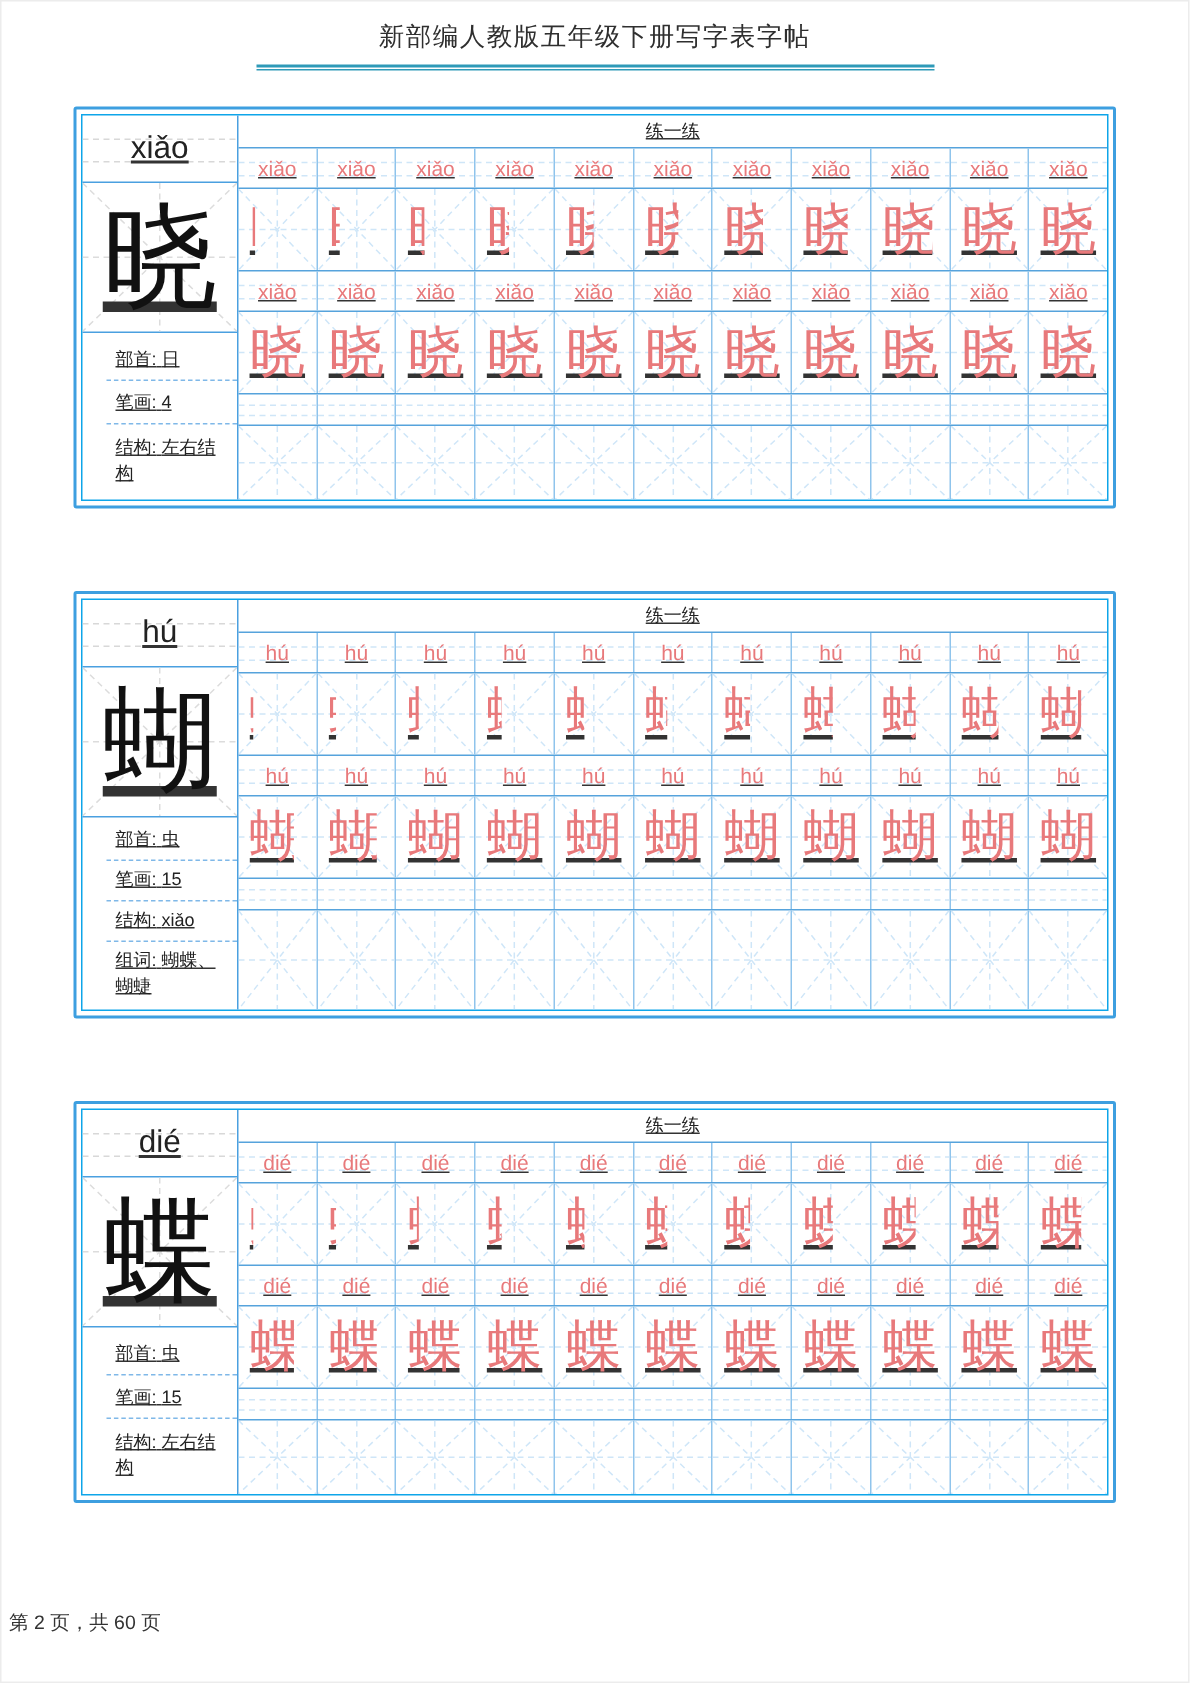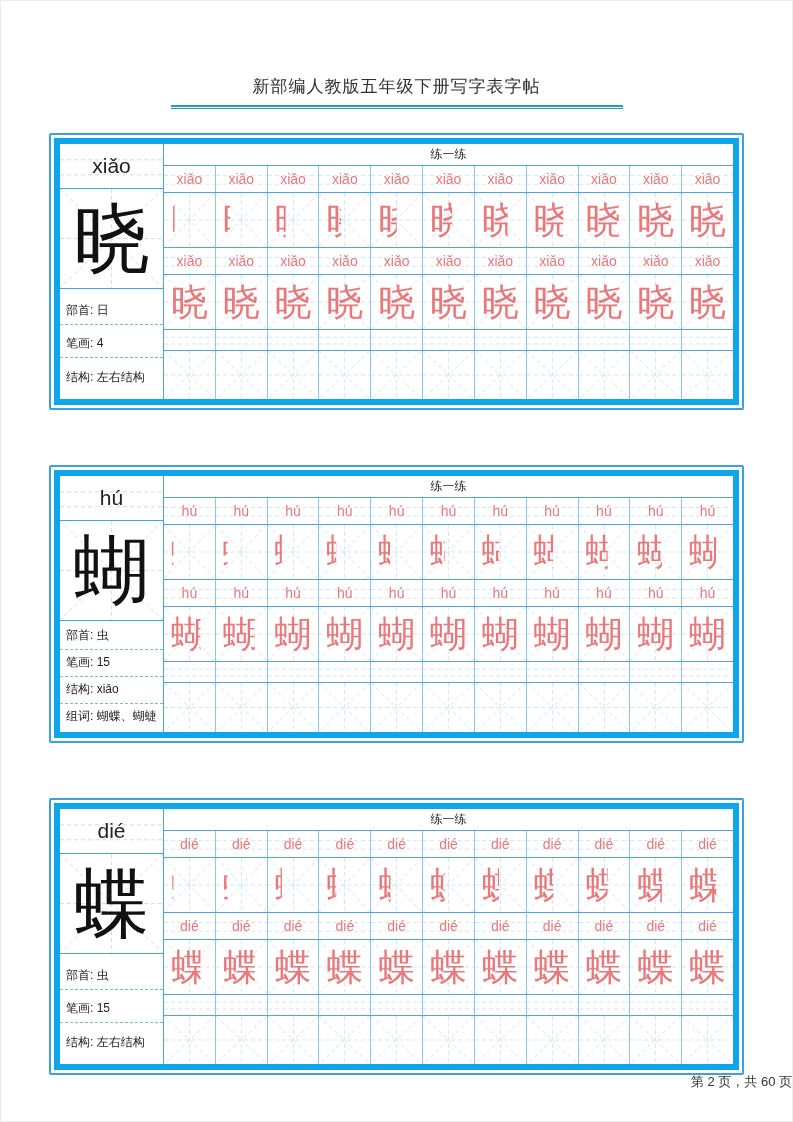--- a/index.html
+++ b/index.html
@@ -2,60 +2,60 @@
 <html><head>
 <meta charset="utf-8">
 <style>
   * { margin:0; padding:0; box-sizing:border-box; }
   body {
     width:793px; height:1122px; background:#ffffff; overflow:hidden;
     font-family:"Liberation Sans", sans-serif; color:#333; position:relative;
     border:1px solid #ececec;
   }
   
-  .page-header { padding-top:36px; text-align:center;margin-top:38px; }
+  .page-header { padding-top:12px; text-align:center; }
   .page-title { font-size:17px; letter-spacing:1px; color:#2f2f2f; font-weight:500; }
   .title-rule { width:452px; margin:7px auto 0; height:4px;
     border-top:2px solid #2e9ab8; border-bottom:1px solid #2e9ab8; }
   
   .sheet { margin:24px 48px 0; }
   .block { border:2px solid #3d9fe0; border-radius:2px; padding:3px; margin-bottom:55px; background:#fff; }
-  .block-inner { border:6px solid #0ea5e9; display:flex; min-height:258px; }
+  .block-inner { border:1px solid #0ea5e9; display:flex; min-height:258px;text-decoration:underline; }
   
   .left-col { width:104px; border-right:1px solid #4aa0e0; display:flex; flex-direction:column; }
   .pinyin-head { height:45px; position:relative; border-bottom:1px solid #4aa0e0;
     display:flex; align-items:center; justify-content:center; }
   .pinyin-head .py { font-size:21px; color:#222; position:relative; z-index:2; }
   .bigchar { height:100px; position:relative; border-bottom:1px solid #4aa0e0;
     display:flex; align-items:center; justify-content:center; }
   .bigchar .hz { font-size:76px; line-height:100px; color:#111; position:relative; z-index:2;
     font-family:"Liberation Serif", serif; }
   .guides { position:absolute; inset:0; width:100%; height:100%; z-index:1; }
-  .info { flex:1; padding:2px 0; display:flex; flex-direction:column; justify-content:space-evenly; }
+  .info { flex:1; padding:2px 0; display:flex; flex-direction:column; justify-content:space-evenly;margin-left:16px; }
   .info-row { font-size:12px; color:#222; padding:4px 6px 5px;
     border-bottom:1px dashed #7fb8e8; line-height:17px; }
   .info-row:last-child { border-bottom:none; }
   
   .grid-area { flex:1; display:flex; flex-direction:column; }
   .practice-head { height:22px; line-height:21px; text-align:center; font-size:12px; color:#222;
     border-bottom:1px solid #56a3dc; }
   .row { display:flex; border-bottom:1px solid #56a3dc; }
   .row:last-child { border-bottom:none; }
   .cell { flex:1; position:relative; border-right:1px solid #8fc4ec;
     display:flex; align-items:center; justify-content:center; overflow:hidden; }
   .cell:last-child { border-right:none; }
   .pinyin-row { height:27px; }
   .pinyin-row .cell span { font-size:14px; color:#e8797b; position:relative; z-index:2; }
   .glyph-row { height:55px; }
   .glyph-row .cell span { font-size:37px; line-height:55px; color:#e8797b; position:relative; z-index:2;
     font-family:"Liberation Serif", serif; display:inline-block; }
   .empty-pinyin { height:21px; }
   .empty-grid { flex:1; min-height:48px; }
   
-  .page-footer { position:absolute; left:5px; right:0; top:1072px; text-align:right;
+  .page-footer { position:absolute; left:5px; right:0; top:1072px; text-align:left;
     font-size:13px; color:#333; }
 </style>
 </head>
 <body>
 
 <div class="page-header">
   <div class="page-title">新部编人教版五年级下册写字表字帖</div>
   <div class="title-rule"></div>
 </div>
 

